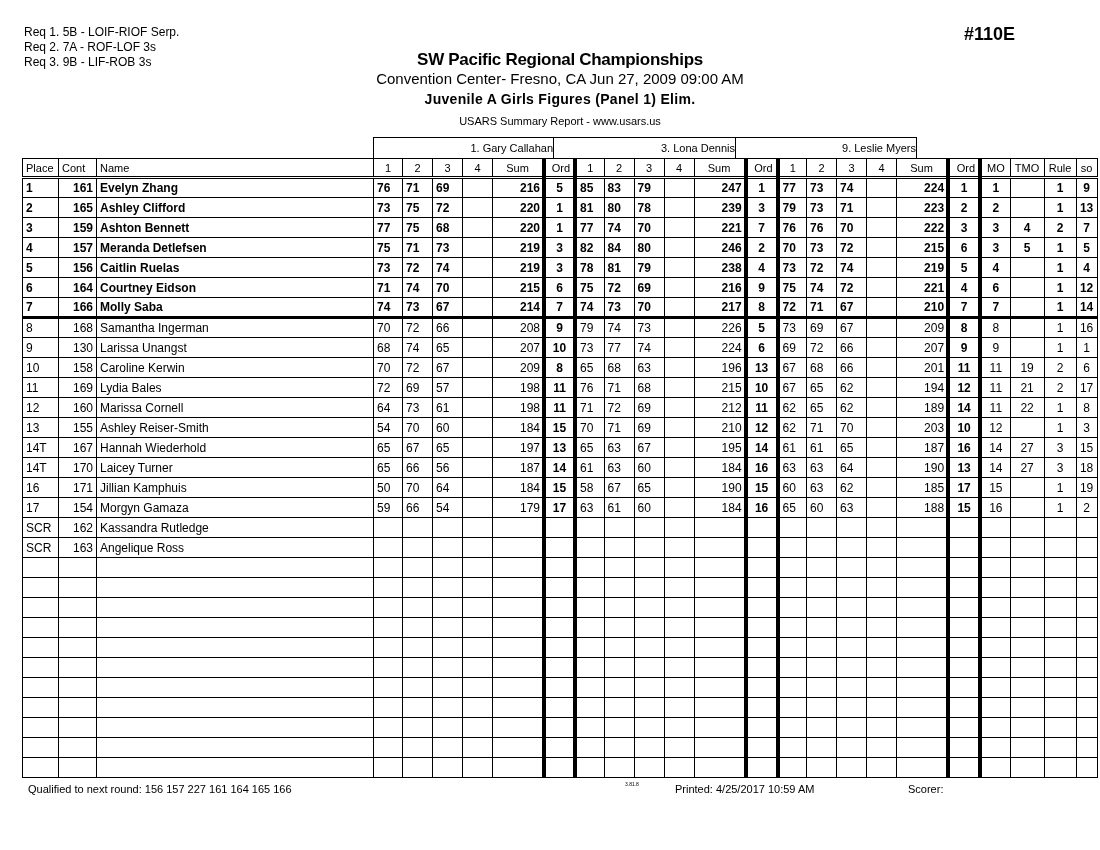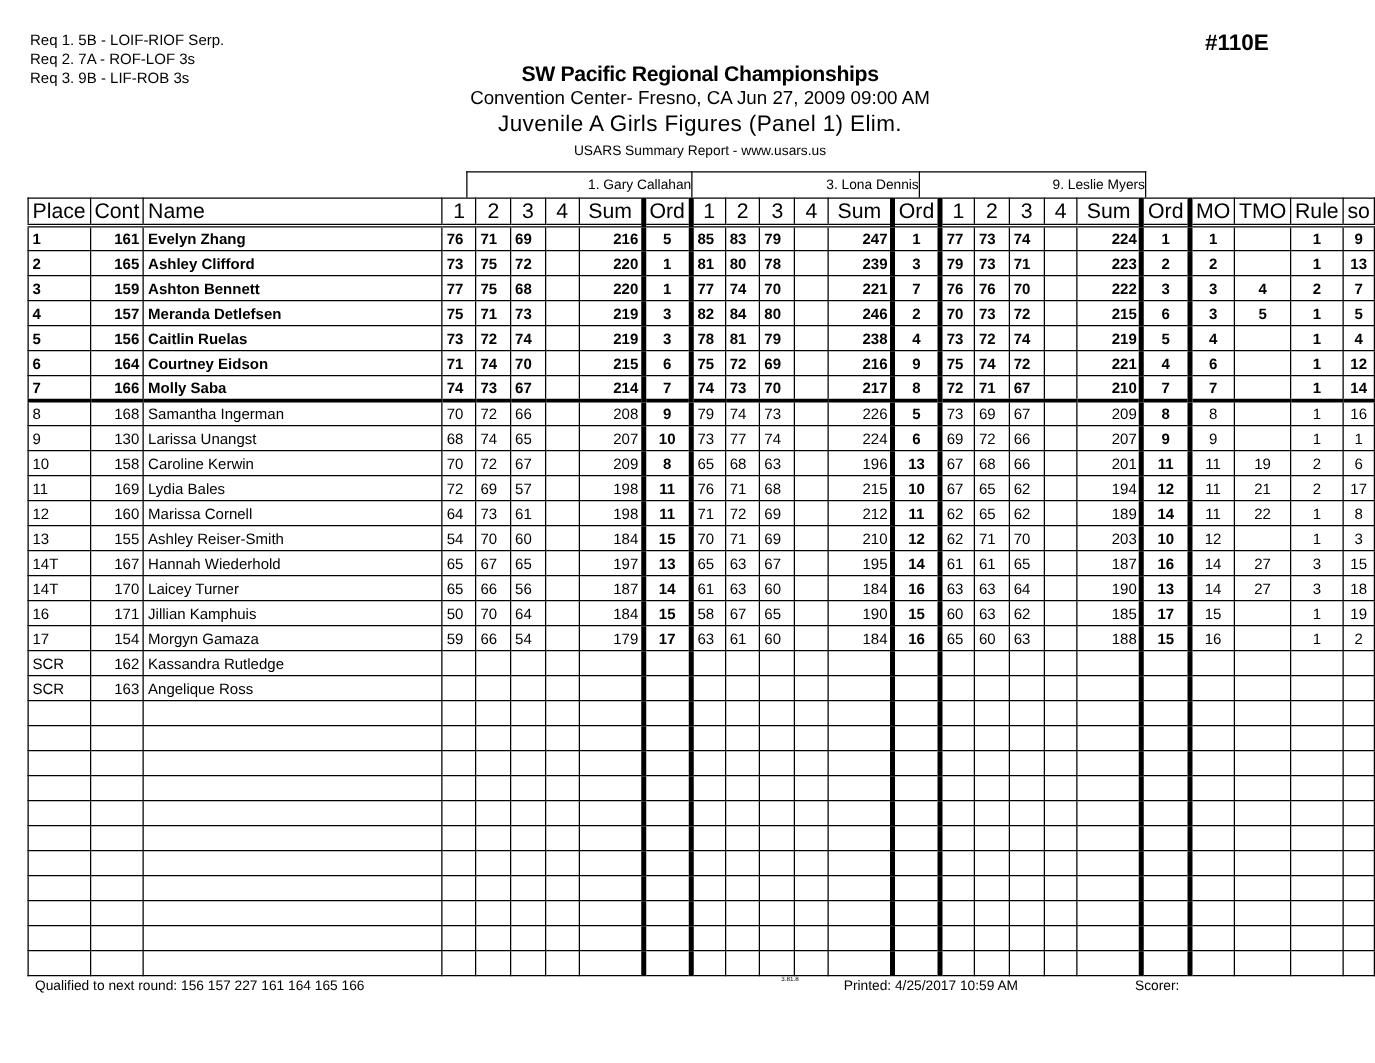--- a/index.html
+++ b/index.html
@@ -2,32 +2,32 @@
 <html><head>
 <meta charset="utf-8">
 <style>
   html, body { margin:0; padding:0; background:#ffffff; }
   body { width:1100px; height:850px; position:relative; overflow:hidden;
          font-family:"Liberation Sans", sans-serif; color:#000; }
   .reqs { position:absolute; left:24px; top:25px; font-size:12px; line-height:15px; }
   .hdr { position:absolute; left:330px; width:460px; top:24px; text-align:center; }
   .hdr .t1 { font-size:17px; font-weight:bold; line-height:20px; letter-spacing:-0.3px;margin-top:26px; }
   .hdr .t2 { font-size:15px; line-height:18px; }
-  .hdr .t3 { font-size:18px; font-weight:normal; line-height:22px; letter-spacing:0.3px; }
+  .hdr .t3 { font-size:14px; font-weight:bold; line-height:22px; letter-spacing:0.3px; }
   .hdr .t4 { font-size:11px; line-height:22px;text-align:center; }
   .evnum { position:absolute; left:964px; top:24px; font-size:18px; font-weight:bold; }
 
   table.judges { position:absolute; left:373px; top:137px; border-collapse:collapse; }
   table.judges td { border:1px solid #000; border-bottom:none; height:20px; font-size:11px;
                     padding:0 0 0 5px; vertical-align:middle; box-sizing:border-box;text-align:right; }
 
   table.grid { position:absolute; left:22px; top:158px; border-collapse:collapse; table-layout:fixed; }
   table.grid td, table.grid th { border:1px solid #000; height:20px; padding:0 3px; font-size:12px;
        white-space:nowrap; overflow:hidden; box-sizing:border-box; font-weight:normal; text-align:left; }
-  table.grid th { font-size:17px; height:19px; }
+  table.grid th { font-size:11px; height:19px; }
   table.grid tr.head th { border-bottom:3px double #000; }
   table.grid td.num { text-align:left; }
   table.grid td.sum { text-align:right; padding-right:2px;padding-left:27px; }
   table.grid td.ord { font-weight:bold; text-align:center; border-right:4px solid #000; }
   table.grid th.ordh { border-right:4px solid #000; text-align:right; }
   table.grid td.c, table.grid th.c { text-align:center; }
   table.grid td.rt { text-align:right; padding-right:3px; }
   table.grid tr.bold td { font-weight:bold; }
   table.grid tr.cut td { border-bottom:3px solid #000; }
   table.grid td.leftthick, table.grid th.leftthick { border-left:4px solid #000; }

